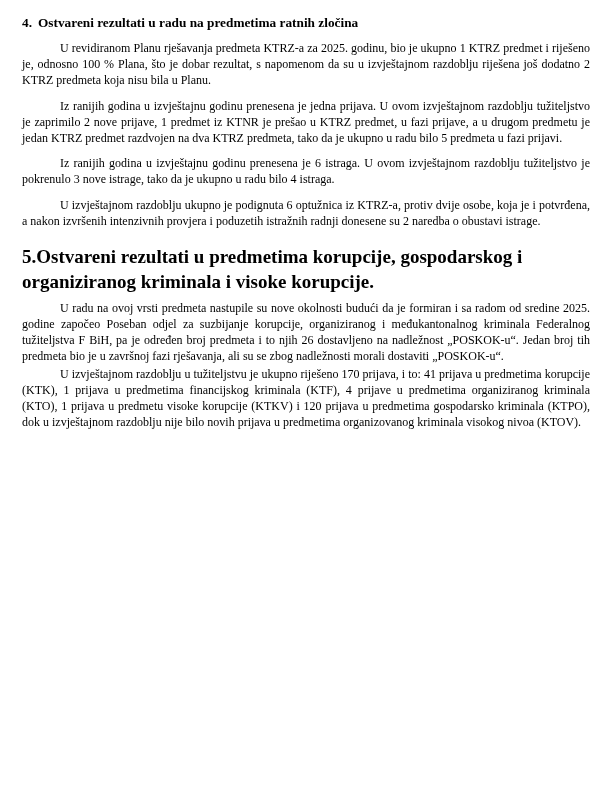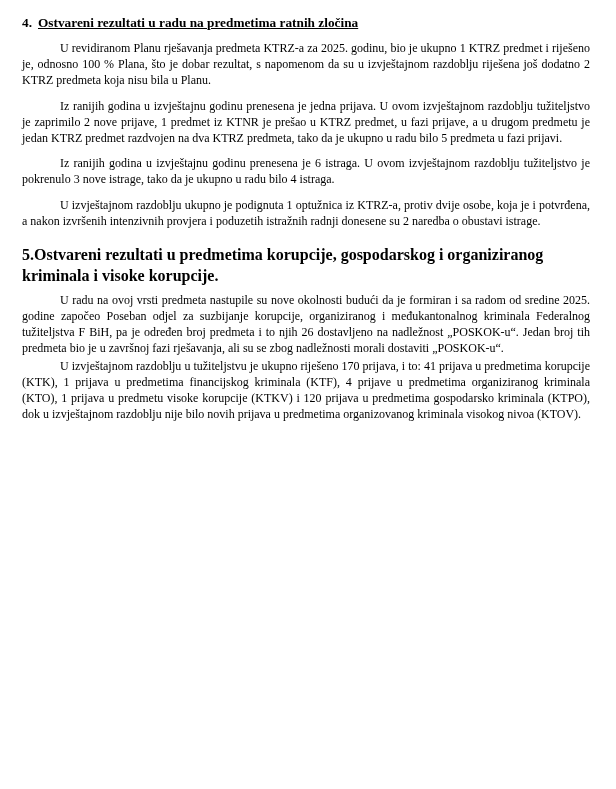--- a/index.html
+++ b/index.html
@@ -31,59 +31,58 @@
     line-height: 1.30;
     margin: 0 0 9px 0;
     text-align: left;
   }
   .heading .num {
     font-weight: bold;
     text-decoration: none;
     margin-right: 6px;
   }
   .heading .htext {
-    text-decoration: underline;
     margin-top: 35px;
   }
   p.para {
     font-size: 12px;
     line-height: 1.335;
     margin: 0 0 9.5px 0;
     text-align: justify;
     text-indent: 38px;
     hyphens: none;
   }
   p.tight {
     margin-bottom: 1.5px;
   }
   .section2 {
     margin-top: 13px;
   }
   .heading2 {
     display: block;
-    font-size: 16px;
+    font-size: 19px;
     font-weight: bold;
     line-height: 1.32;
     margin: 15px 0 6px 0;
   }
 </style>
 </head>
 <body>
 
 <div class="page">
   <div class="content">
 
     <div class="heading">
       <span class="num">4.</span><span class="htext">Ostvareni rezultati u radu na predmetima ratnih zločina</span>
     </div>
 
     <p class="para">U revidiranom Planu rješavanja predmeta KTRZ-a za 2025. godinu, bio je ukupno 1 KTRZ predmet i riješeno je, odnosno 100 % Plana, što je dobar rezultat, s napomenom da su u izvještajnom razdoblju riješena još dodatno 2 KTRZ predmeta koja nisu bila u Planu.</p>
     <p class="para">Iz ranijih godina u izvještajnu godinu prenesena je jedna prijava. U ovom izvještajnom razdoblju tužiteljstvo je zaprimilo 2 nove prijave, 1 predmet iz KTNR je prešao u KTRZ predmet, u fazi prijave, a u drugom predmetu je jedan KTRZ predmet razdvojen na dva KTRZ predmeta, tako da je ukupno u radu bilo 5 predmeta u fazi prijavi.</p>
     <p class="para">Iz ranijih godina u izvještajnu godinu prenesena je 6 istraga. U ovom izvještajnom razdoblju tužiteljstvo je pokrenulo  3 nove  istrage, tako da je ukupno u radu bilo 4 istraga.</p>
-    <p class="para">U izvještajnom razdoblju ukupno je podignuta 1 optužnica iz KTRZ-a, protiv dvije osobe, koja je i potvrđena, a nakon izvršenih intenzivnih provjera i poduzetih istražnih radnji donesene su 2 naredba o obustavi istrage.</p>
+    <p class="para">U izvještajnom razdoblju ukupno je podignuta 6 optužnica iz KTRZ-a, protiv dvije osobe, koja je i potvrđena, a nakon izvršenih intenzivnih provjera i poduzetih istražnih radnji donesene su 2 naredba o obustavi istrage.</p>
 
     <div class="section2">
       <div class="heading2">
         <span class="num">5.</span><span class="htext">Ostvareni rezultati u predmetima korupcije, gospodarskog i organiziranog kriminala i visoke korupcije.</span>
       </div>
 
       <p class="para tight">U radu na ovoj vrsti predmeta nastupile su nove okolnosti budući da je formiran i sa radom od sredine 2025. godine započeo Poseban odjel za suzbijanje korupcije, organiziranog i međukantonalnog kriminala Federalnog tužiteljstva F BiH, pa je određen broj predmeta i to njih 26 dostavljeno na nadležnost „POSKOK-u“. Jedan broj tih predmeta bio je u završnoj fazi rješavanja, ali su se zbog nadležnosti morali dostaviti „POSKOK-u“.</p>
       <p class="para tight">U izvještajnom razdoblju u tužiteljstvu je ukupno riješeno 170 prijava, i to: 41 prijava u predmetima korupcije (KTK), 1 prijava u predmetima financijskog kriminala (KTF), 4 prijave u predmetima organiziranog kriminala (KTO), 1 prijava u predmetu visoke korupcije (KTKV) i 120 prijava u predmetima gospodarsko kriminala (KTPO), dok u izvještajnom razdoblju nije bilo novih prijava u predmetima organizovanog kriminala visokog nivoa (KTOV).</p>
     </div>
 

